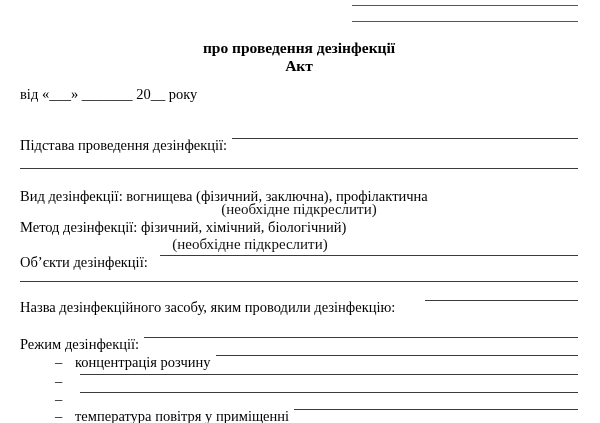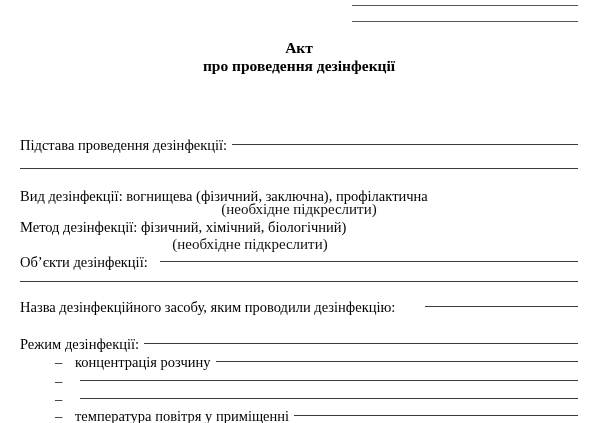--- a/index.html
+++ b/index.html
@@ -3,21 +3,21 @@
 <meta charset="utf-8">
 <style>
   * { margin:0; padding:0; box-sizing:border-box; }
   html,body { background:#ffffff; }
   .page {
     position:relative; width:600px; height:423px; background:#ffffff;
     font-family:"Liberation Serif","DejaVu Serif",serif;
     font-size:14.5px; color:#000; overflow:hidden;
   }
   .abs { position:absolute; left:20px; right:22px; }
-  .row { display:flex; align-items:center; white-space:nowrap; line-height:15px; }
+  .row { display:flex; align-items:flex-start; white-space:nowrap; line-height:15px; }
   .fill { flex:1; border-bottom:1px solid #3a3a3a; margin:0 0 2px 5px; }
   .hr { border-top:1px solid #3a3a3a; height:0; }
   .sigline { border-bottom:1px solid #555; }
   .toplines { position:absolute; top:0; right:22px; width:226px; }
   .l1 { height:6px; }
   .l2 { height:16px; }
   .title { text-align:center; font-weight:bold; font-size:15.5px; line-height:18px; }
   .note { font-size:15px; line-height:10px; color:#111; }
   .bullet { padding-left:35px; }
   .dash { display:inline-block; width:20px; }
@@ -26,24 +26,25 @@
 <body>
 
 <div class="page">
 
   <div class="toplines">
     <div class="sigline l1"></div>
     <div class="sigline l2"></div>
   </div>
 
   <div class="abs title" style="top:39px;">
+    <div>про проведення дезінфекції</div>
     <div>Акт</div>
-    <div>про проведення дезінфекції</div>
   </div>
 
+  <div class="abs" style="top:86px; line-height:16px;">від «___» _______ 20__ року</div>
 
   <div class="abs row" style="top:138px;">
     <span>Підстава проведення дезінфекції:</span>
     <div class="fill"></div>
   </div>
   <div class="abs hr" style="top:168px;"></div>
 
   <div class="abs" style="top:190px; line-height:13px;">Вид дезінфекції: вогнищева (фізичний, заключна), профілактична</div>
   <div class="abs note" style="top:204px; text-align:center;">(необхідне підкреслити)</div>
 

